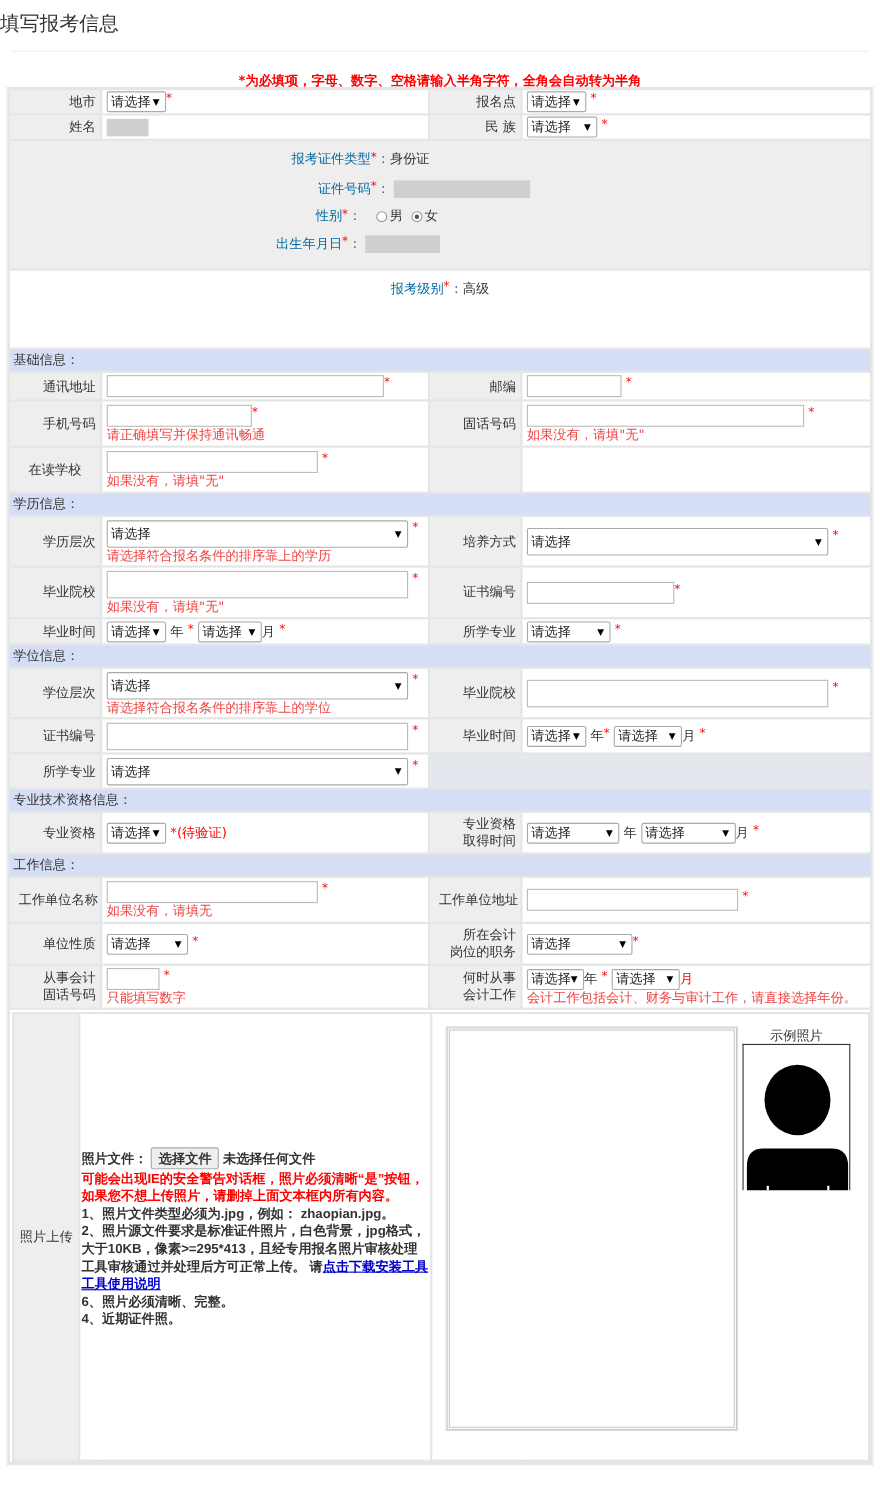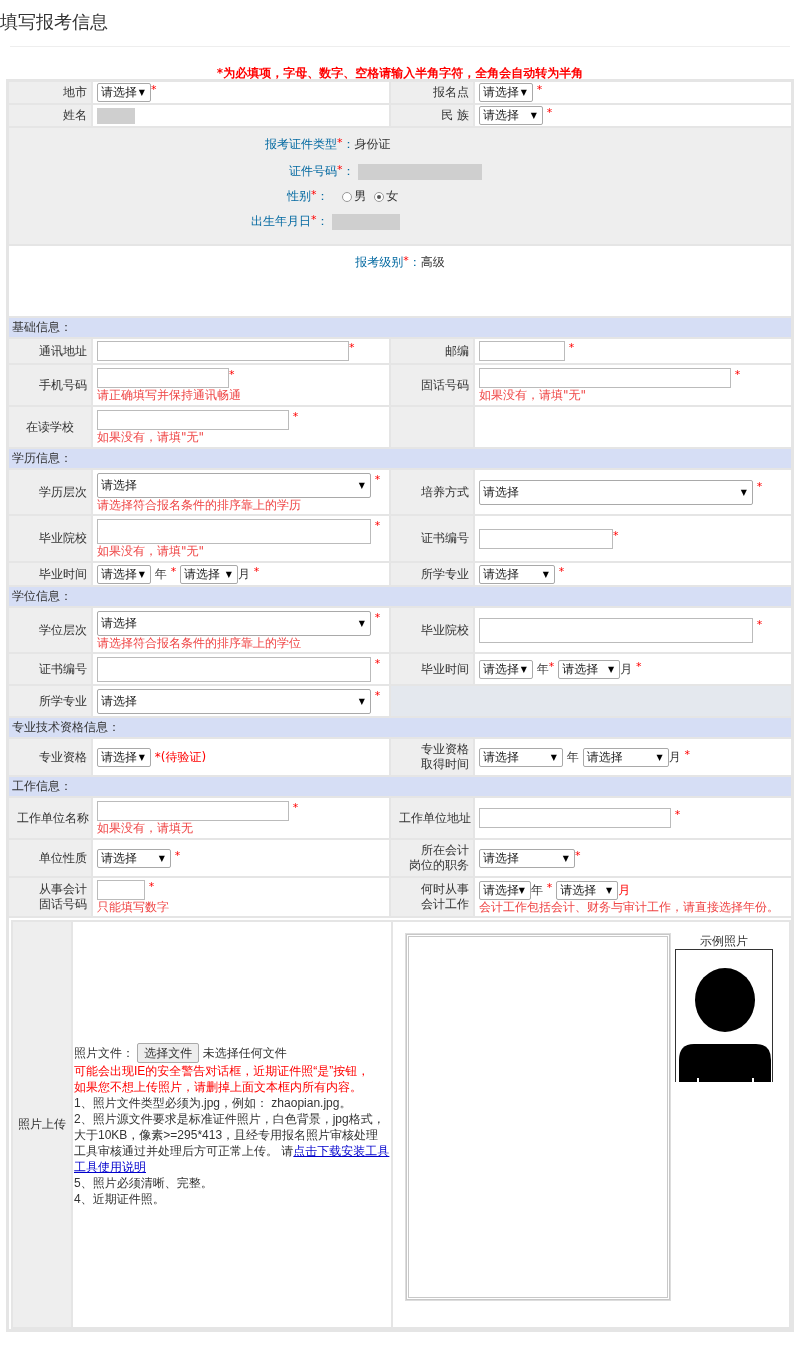--- a/index.html
+++ b/index.html
@@ -257,27 +257,27 @@
     <td colspan="4" style="padding:2px 0 0 2px; background:#fff;">
       <table class="upload-table" style="height:409px;">
         <colgroup>
                 <col style="width:60px">
                 <col style="width:320px">
                 <col>
               </colgroup>
         <tbody>
                 <tr>
           <td style="background:#eeeeee;text-align:center;">照片上传</td>
-          <td style="padding:0 1px;font-family:'Liberation Sans', sans-serif;line-height:16px;">
+          <td style="padding:0 1px;font-family:'Liberation Sans', sans-serif;line-height:16px;font-weight:bold;">
             <div><span>照片文件：</span> <span class="file-btn">选择文件</span> <span>未选择任何文件</span></div>
-            <div style="color:#f00">可能会出现IE的安全警告对话框，近期证件照“是”按钮，</div>
+            <div style="color:#f00">可能会出现IE的安全警告对话框，照片必须清晰“是”按钮，</div>
             <div style="color:#f00">如果您不想上传照片，请删掉上面文本框内所有内容。</div>
             <div>1、照片文件类型必须为.jpg，例如： zhaopian.jpg。</div>
             <div><span>2、照片源文件要求是标准证件照片，白色背景，jpg格式，大于10KB，像素&gt;=295*413，且经专用报名照片审核处理工具审核通过并处理后方可正常上传。 请</span><a class="link">点击下载安装工具</a><br><a class="link">工具使用说明</a></div>
-            <div>5、照片必须清晰、完整。</div>
+            <div>6、照片必须清晰、完整。</div>
             <div>4、近期证件照。</div>
           </td>
           <td></td>
         </tr>
       </tbody>
             </table>
     </td>
   </tr>
 </tbody>
     </table>

